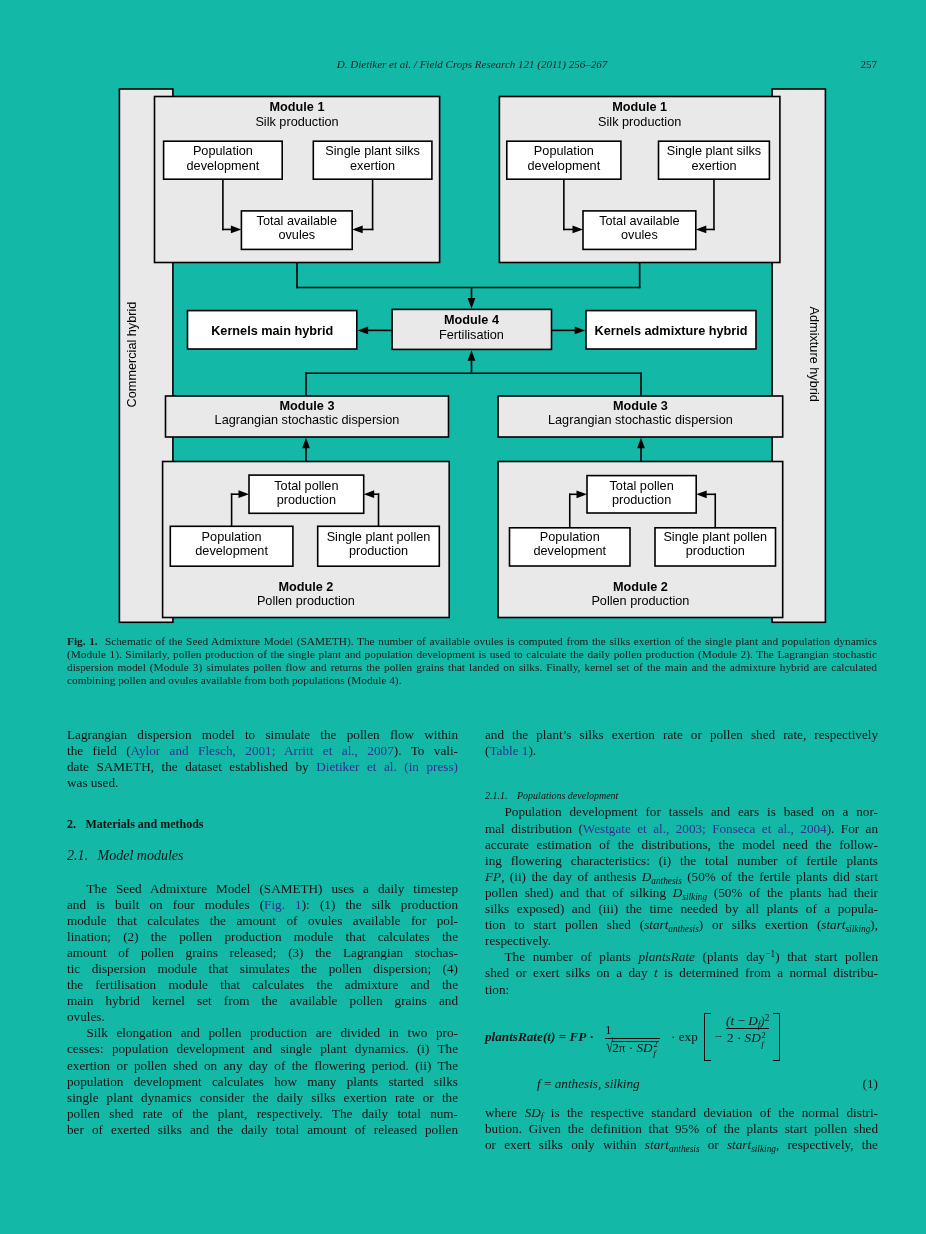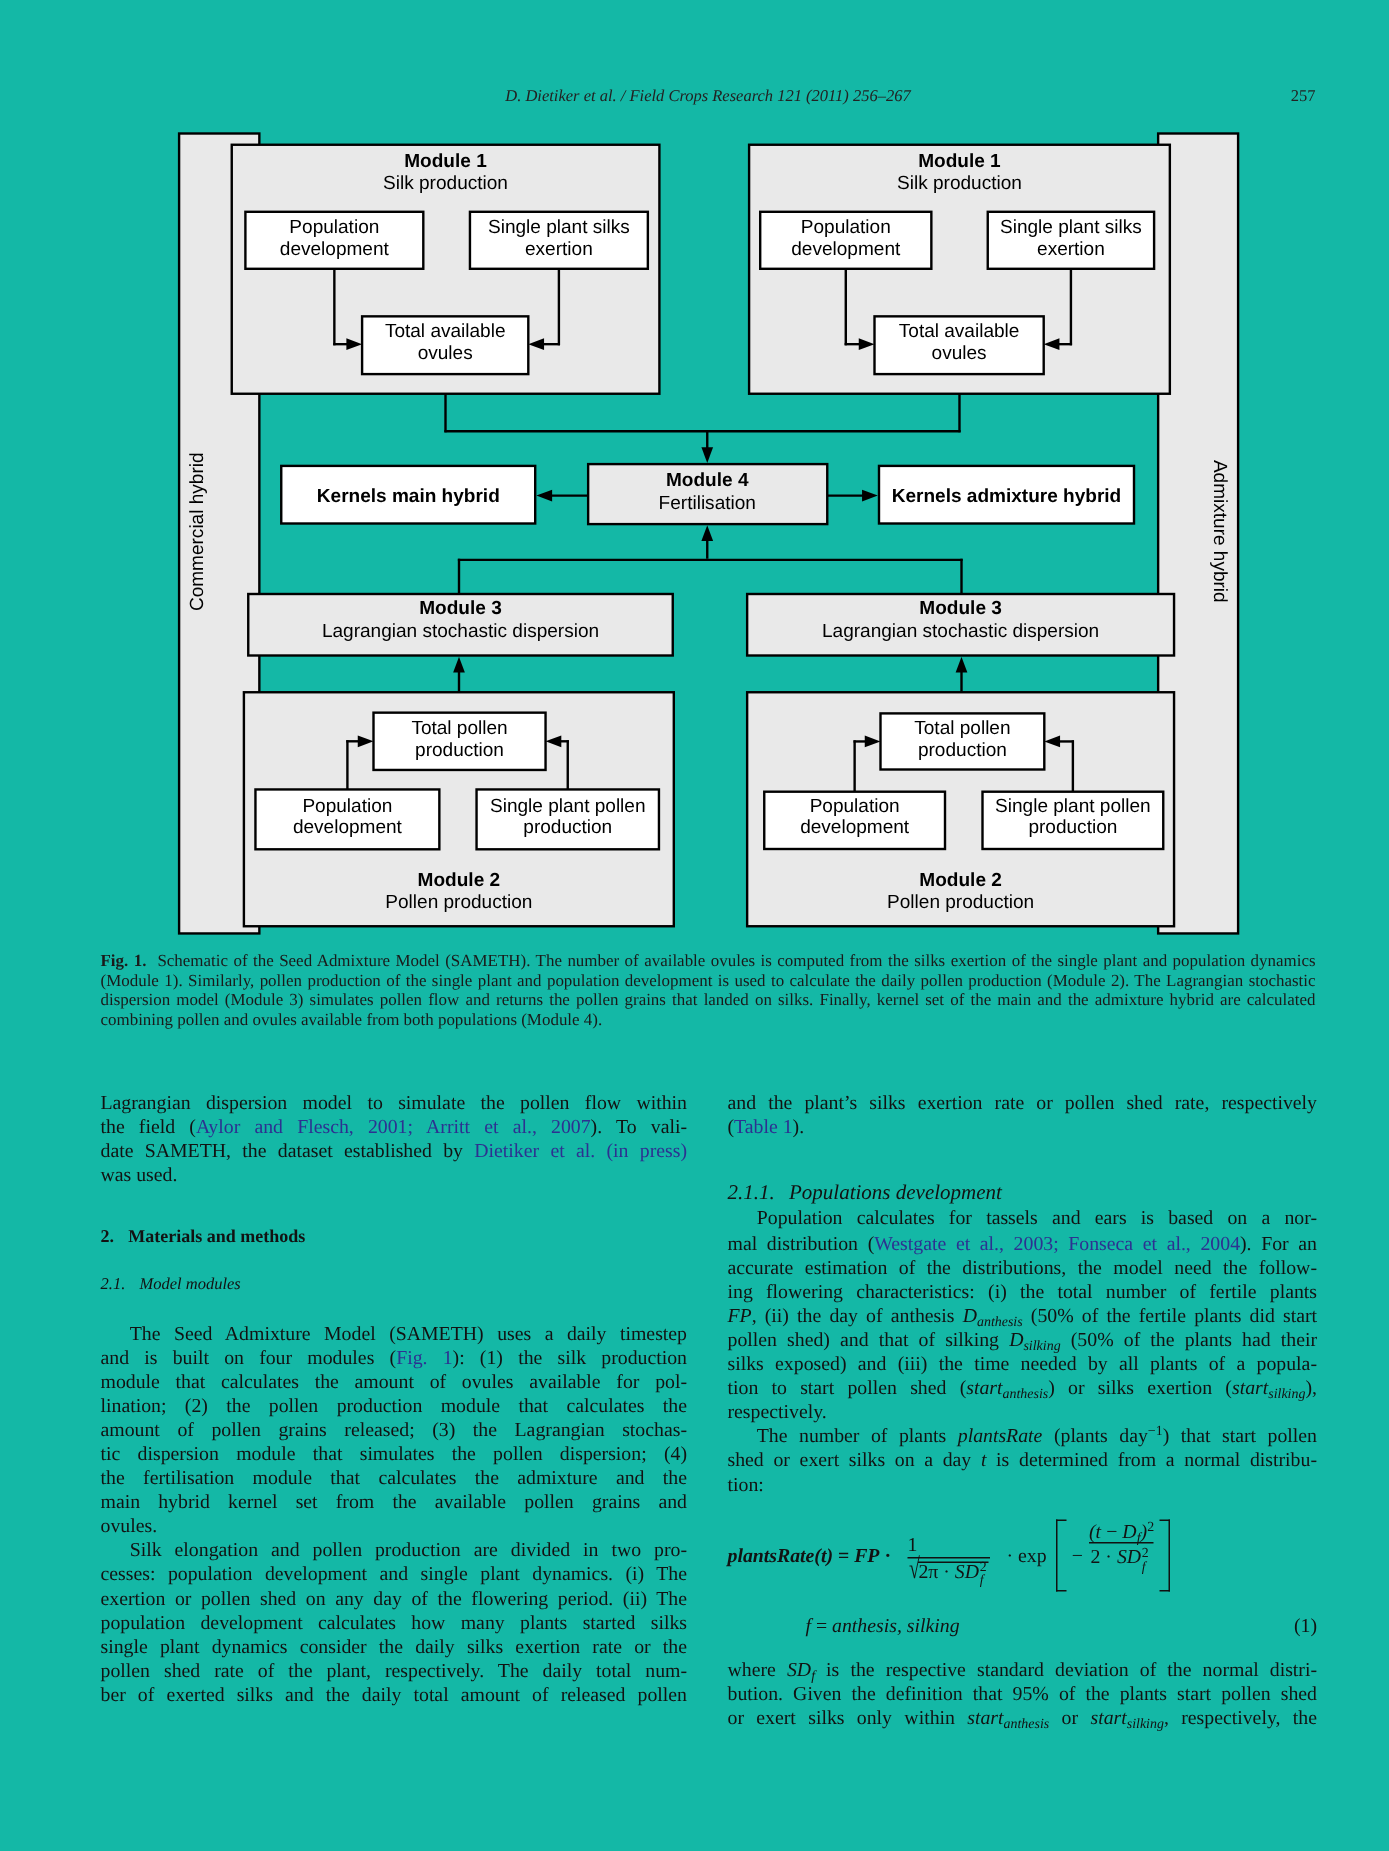--- a/index.html
+++ b/index.html
@@ -15,22 +15,22 @@
 .cap .ln{text-align:justify;text-align-last:justify;}
 .cap .last{text-align:left;text-align-last:left;}
 .col{position:absolute;top:727px;font-size:13.2px;line-height:16.1px;color:#121212;}
 .colL{left:67px;width:391px;}
 .colR{left:485px;width:393px;}
 .ln{text-align:justify;text-align-last:justify;}
 .le{text-align:left;text-align-last:left;}
 .in{text-indent:19.5px;}
 .a{color:#2d3191;}
 .h2{font-weight:bold;font-size:12px;margin-top:24.2px;}
-.h3{font-style:italic;font-size:11px;margin-top:16.3px;}
-.h3r{font-style:italic;font-size:14px;margin-top:29.2px;}
+.h3{font-style:italic;font-size:14px;margin-top:16.3px;}
+.h3r{font-style:italic;font-size:10px;margin-top:29.2px;}
 .p1{margin-top:16.5px;}
 .it{font-style:italic;}
 sub.v{font-size:9.3px;font-style:italic;vertical-align:-2.8px;line-height:0;}
 sup.v{font-size:9.3px;vertical-align:4.2px;line-height:0;}
 .hsp{display:inline-block;width:9.5px;}
 .eq{position:relative;height:107.3px;text-align:left;text-align-last:left;}
 .eq .ab{position:absolute;line-height:13.2px;white-space:nowrap;}
 .fr{position:absolute;text-align:center;}
 .fr .num{display:block;line-height:13px;padding:0 0 1.5px 0;}
 .fr .den{display:block;border-top:1.2px solid #111;line-height:13px;padding:2px 1px 0 1px;}
@@ -185,21 +185,21 @@
 <div class="ln">exertion or pollen shed on any day of the flowering period. (ii) The</div>
 <div class="ln">population development calculates how many plants started silks</div>
 <div class="ln">single plant dynamics consider the daily silks exertion rate or the</div>
 <div class="ln">pollen shed rate of the plant, respectively. The daily total num-</div>
 <div class="ln">ber of exerted silks and the daily total amount of released pollen</div>
 </div>
 <div class="col colR">
 <div class="ln">and the plant’s silks exertion rate or pollen shed rate, respectively</div>
 <div class="le">(<span class="a">Table 1</span>).</div>
 <div class="le h3r">2.1.1.<span class="hsp"></span>Populations development</div>
-<div class="ln in">Population calculates for tassels and ears is based on a nor-</div>
+<div class="ln in">Population development for tassels and ears is based on a nor-</div>
 <div class="ln">mal distribution (<span class="a">Westgate et al., 2003; Fonseca et al., 2004</span>). For an</div>
 <div class="ln">accurate estimation of the distributions, the model need the follow-</div>
 <div class="ln">ing flowering characteristics: (i) the total number of fertile plants</div>
 <div class="ln"><span class="it">FP</span>, (ii) the day of anthesis <span class="it">D</span><sub class="v">anthesis</sub> (50% of the fertile plants did start</div>
 <div class="ln">pollen shed) and that of silking <span class="it">D</span><sub class="v">silking</sub> (50% of the plants had their</div>
 <div class="ln">silks exposed) and (iii) the time needed by all plants of a popula-</div>
 <div class="ln">tion to start pollen shed (<span class="it">start</span><sub class="v">anthesis</sub>) or silks exertion (<span class="it">start</span><sub class="v">silking</sub>),</div>
 <div class="le">respectively.</div>
 <div class="ln in">The number of plants <span class="it">plantsRate</span> (plants day<sup class="v">−1</sup>) that start pollen</div>
 <div class="ln">shed or exert silks on a day <span class="it">t</span> is determined from a normal distribu-</div>

